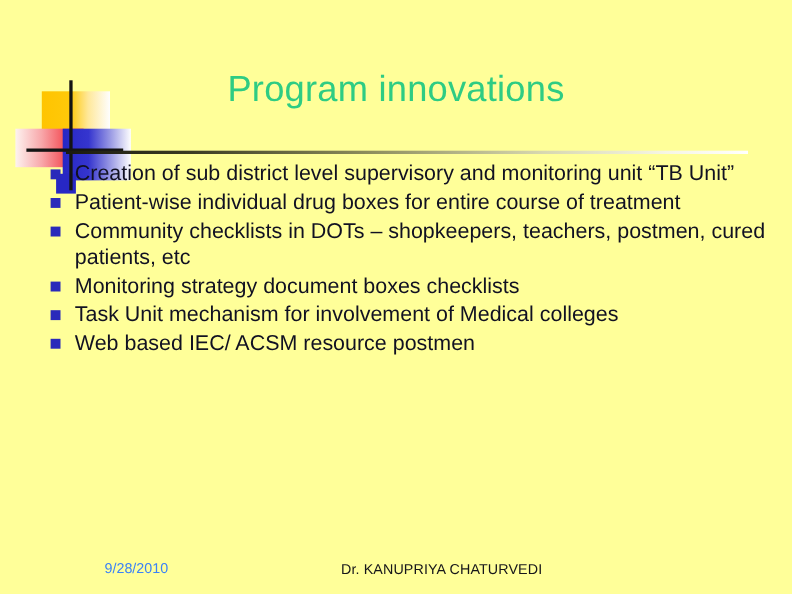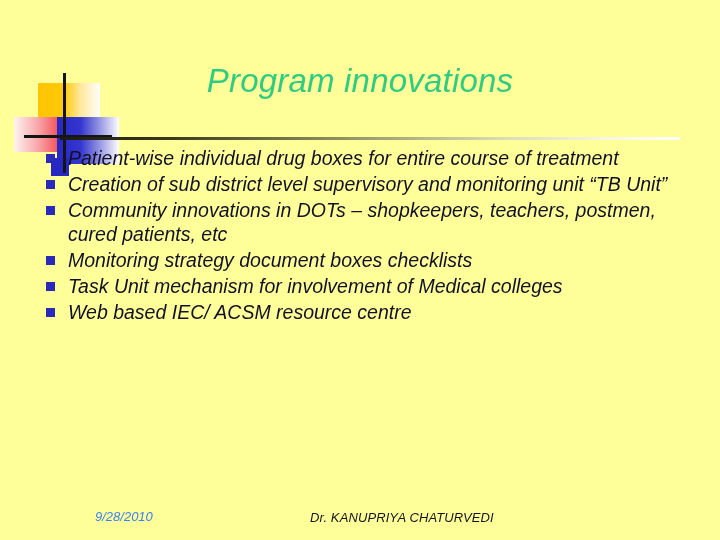--- a/index.html
+++ b/index.html
@@ -12,21 +12,20 @@
     overflow: hidden;
     font-family: "Liberation Sans", sans-serif;
   }
 
   .slide {
     position: relative;
     width: 720px;
     height: 540px;
     background: #ffff99;
     overflow: hidden;
-    font-style: italic;
   }
 
   
   .deco {
     position: absolute;
     left: 0;
     top: 60px;
     width: 140px;
     height: 125px;
     pointer-events: none;
@@ -169,48 +168,48 @@
   </div>
 
   <div class="title">Program innovations</div>
 
   <div class="rule"></div>
 
   <div class="bullets">
 
     <div class="bullet-item">
       <span class="bullet-marker"></span>
+      <span class="bullet-text">Creation of sub district level supervisory and monitoring unit “TB Unit”</span>
+    </div>
+
+    <div class="bullet-item">
+      <span class="bullet-marker"></span>
       <span class="bullet-text">Patient-wise individual drug boxes for entire course of treatment</span>
     </div>
 
     <div class="bullet-item">
       <span class="bullet-marker"></span>
-      <span class="bullet-text">Creation of sub district level supervisory and monitoring unit “TB Unit”</span>
-    </div>
-
-    <div class="bullet-item">
-      <span class="bullet-marker"></span>
-      <span class="bullet-text">Community innovations in DOTs – shopkeepers, teachers, postmen, cured patients, etc</span>
+      <span class="bullet-text">Community checklists in DOTs – shopkeepers, teachers, postmen, cured patients, etc</span>
     </div>
 
 
     <div class="bullet-item">
       <span class="bullet-marker"></span>
       <span class="bullet-text">Monitoring strategy document boxes checklists</span>
     </div>
 
 
     <div class="bullet-item">
       <span class="bullet-marker"></span>
       <span class="bullet-text">Task Unit mechanism for involvement of Medical colleges</span>
     </div>
 
     <div class="bullet-item">
       <span class="bullet-marker"></span>
-      <span class="bullet-text">Web based IEC/ ACSM resource centre</span>
+      <span class="bullet-text">Web based IEC/ ACSM resource postmen</span>
     </div>
 
   </div>
 
   <div class="footer-date">9/28/2010</div>
   <div class="footer-author">Dr. KANUPRIYA CHATURVEDI</div>
 
 </div>
 
 </body></html>

